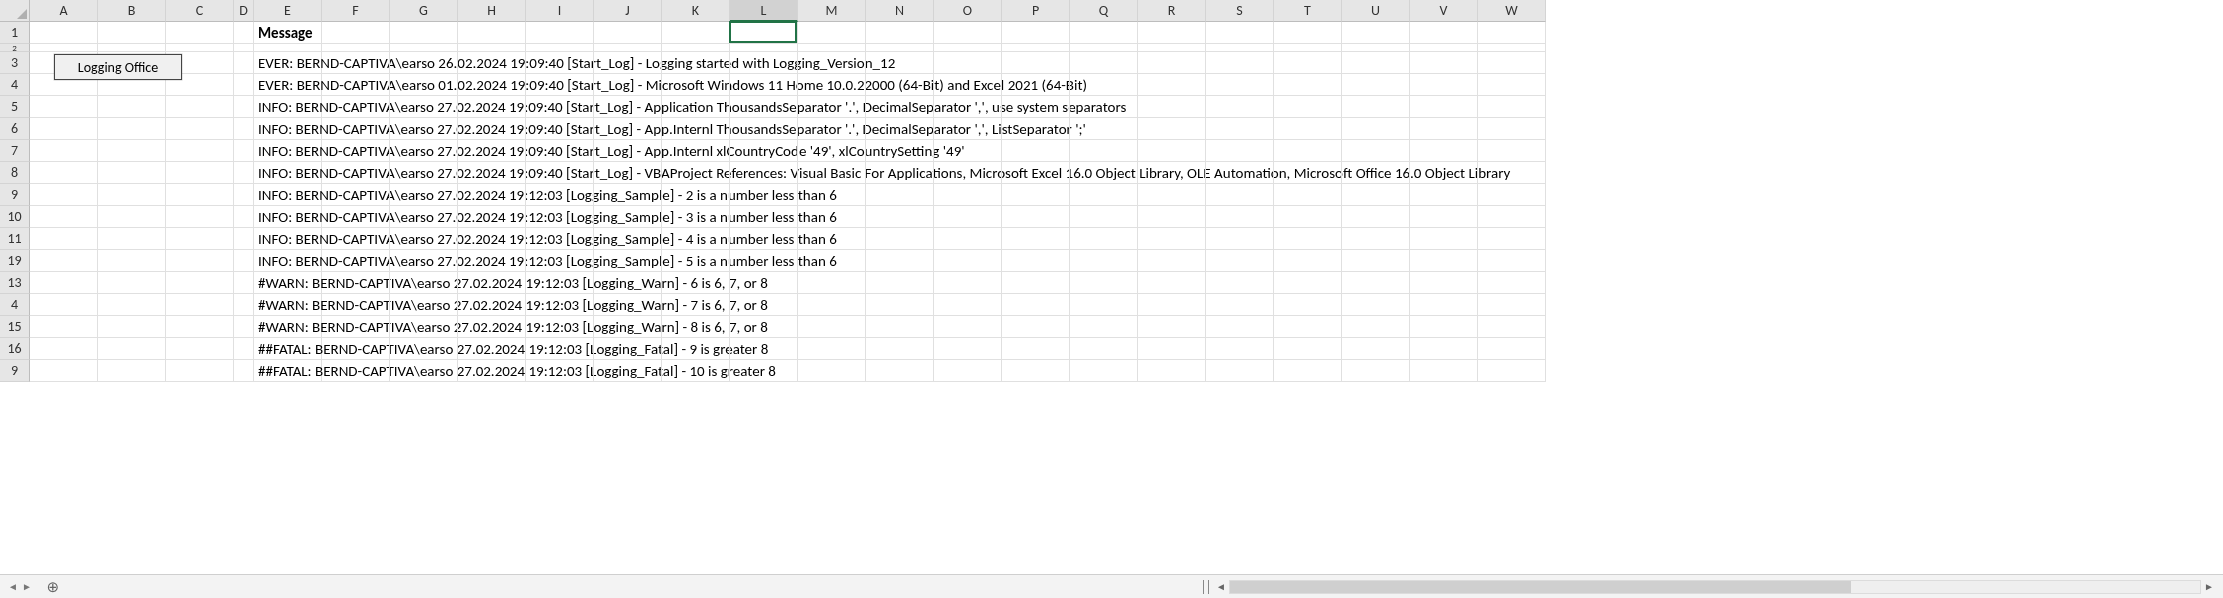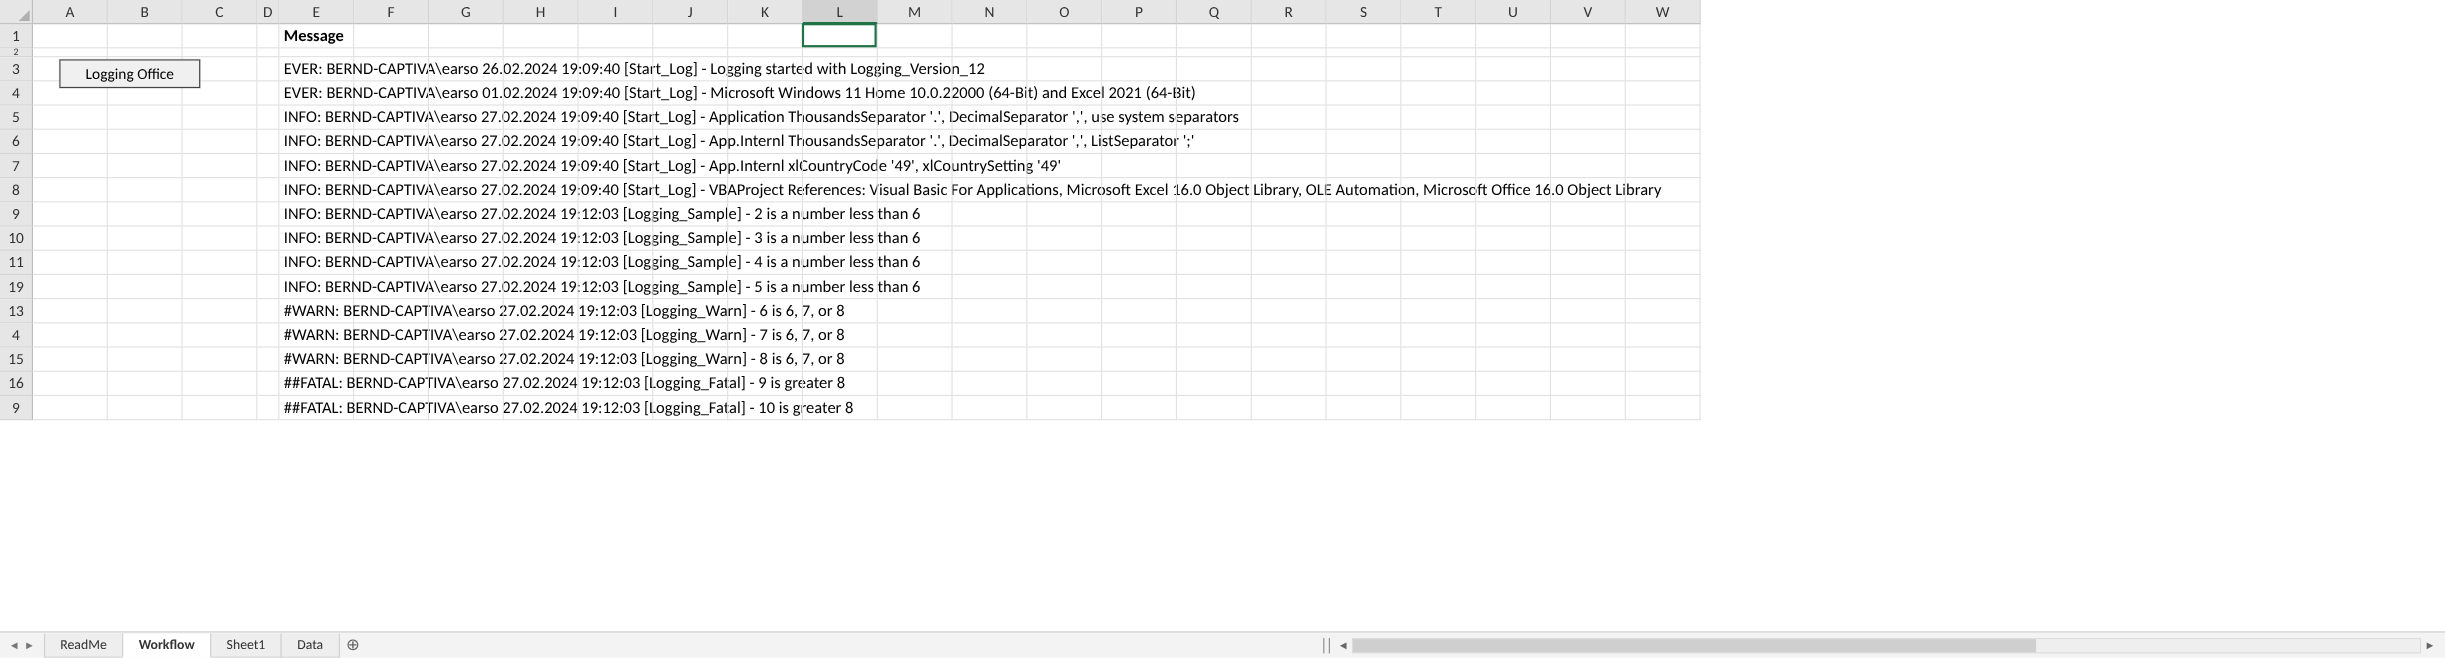--- a/index.html
+++ b/index.html
@@ -737,26 +737,20 @@
         </div>
     </div>
 
   </div>
 
   <div class="tabstrip">
     <div class="tab-nav">
       <span>◄</span>
       <span>►</span>
     </div>
-    <div class="tabs" id="tabs">
-        <div class="tab">ReadMe</div>
-        <div class="tab active">Workflow</div>
-        <div class="tab">Sheet1</div>
-        <div class="tab">Data</div>
-      </div>
     <div class="newtab">
       <span>⊕</span>
     </div>
     <div class="tabstrip-spacer"></div>
     <div class="hscroll-region">
       <div class="hscroll-split"></div>
       <div class="hscroll-btn">◄</div>
       <div class="hscroll-track">
         <div class="hscroll-thumb"></div>
       </div>

